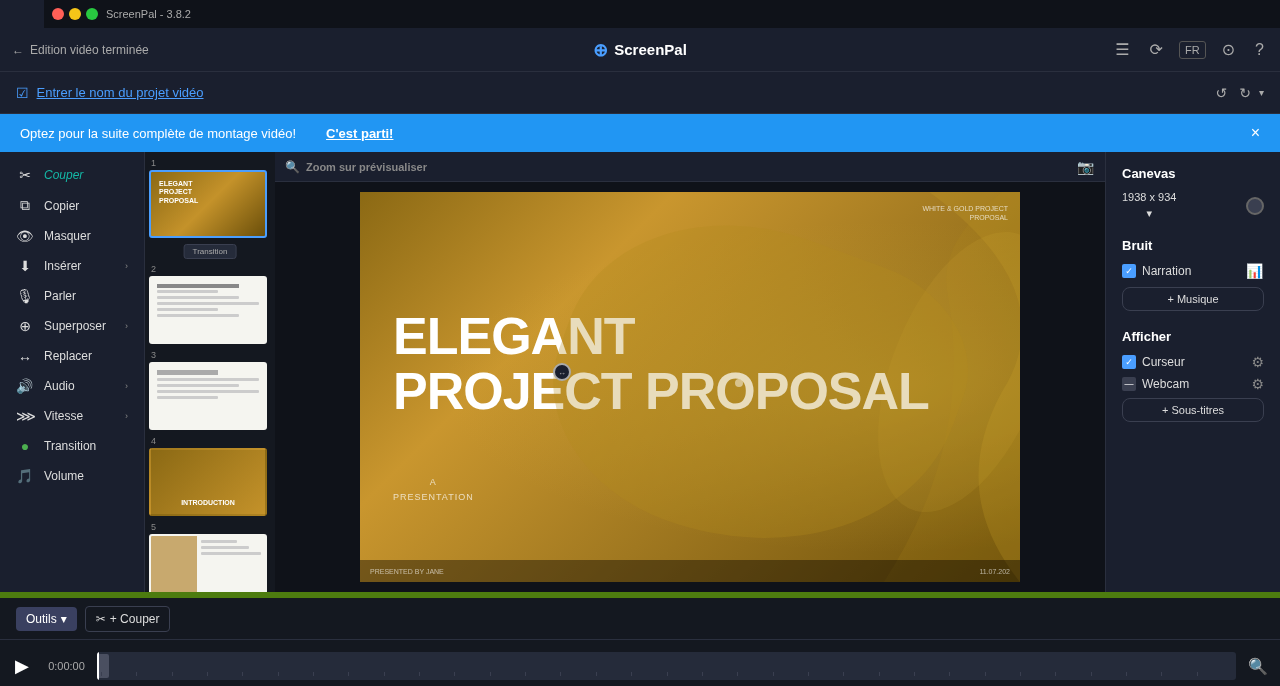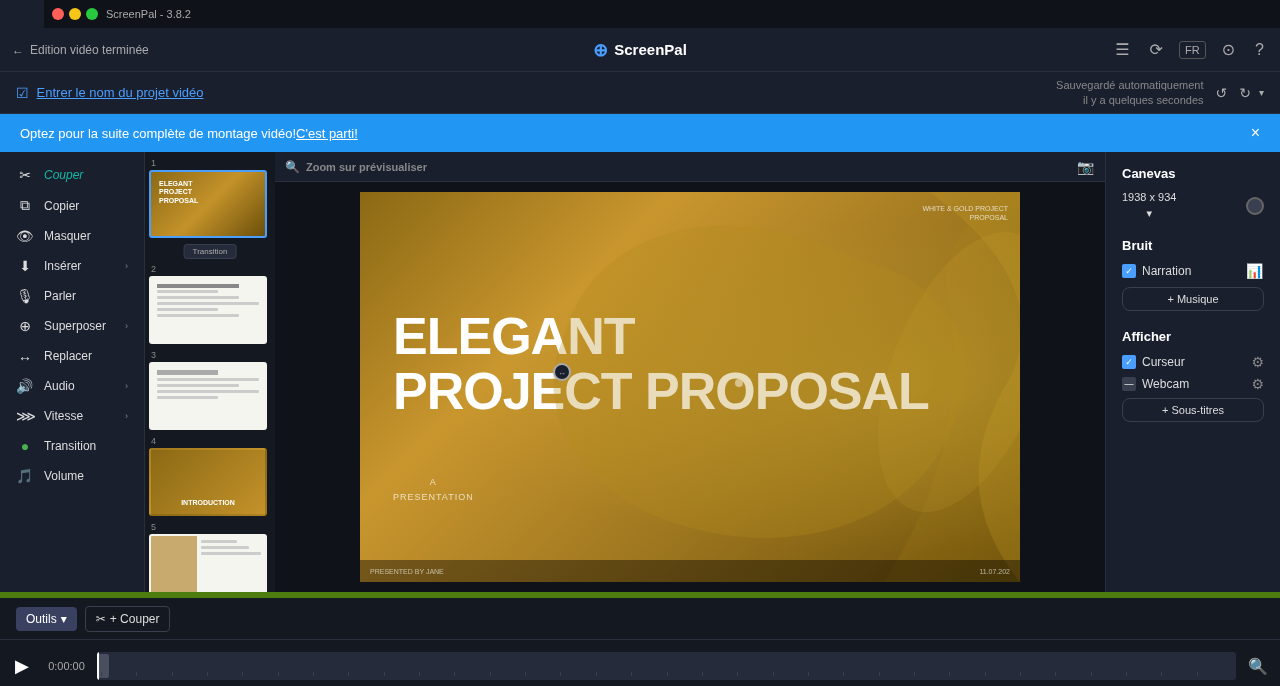--- a/index.html
+++ b/index.html
@@ -147,34 +147,36 @@
       font-size: 10px;
     }
 
     
     .banner {
       background: #2196f3;
       height: 38px;
       display: flex;
       align-items: center;
       padding: 0 20px;
+      gap: 6px;
       font-size: 13px;
       color: #fff;
     }
     .banner-close {
       margin-left: auto;
       cursor: pointer;
       font-size: 16px;
       color: #fff;
     }
     .banner-link {
       color: #fff;
-      font-weight: normal;
+      font-weight: bold;
       text-decoration: underline;
       cursor: pointer;
+      margin-left: 24px;
     }
 
     
     .main-content {
       display: flex;
       height: calc(686px - 28px - 44px - 42px - 38px - 94px);
       
     }
 
     
@@ -692,24 +694,20 @@
     <span class="header-icon-btn">?</span>
   </div>
 </div>
 
 <div class="project-bar">
   <div class="project-title-area">
     <span class="project-title-icon">☑</span>
     <span class="project-title-text">Entrer le nom du projet vidéo</span>
   </div>
   <div class="save-area">
-    <div class="save-text">
-      <div>Sauvegardé automatiquement</div>
-      <div>il y a quelques secondes</div>
-    </div>
     <div class="undo-redo">
       <button class="undo-btn">↺</button>
       <button class="redo-btn">↻</button>
       <button class="redo-dropdown">▾</button>
     </div>
   </div>
 </div>
 
 <div class="banner">
   <span>Optez pour la suite complète de montage vidéo!</span>

